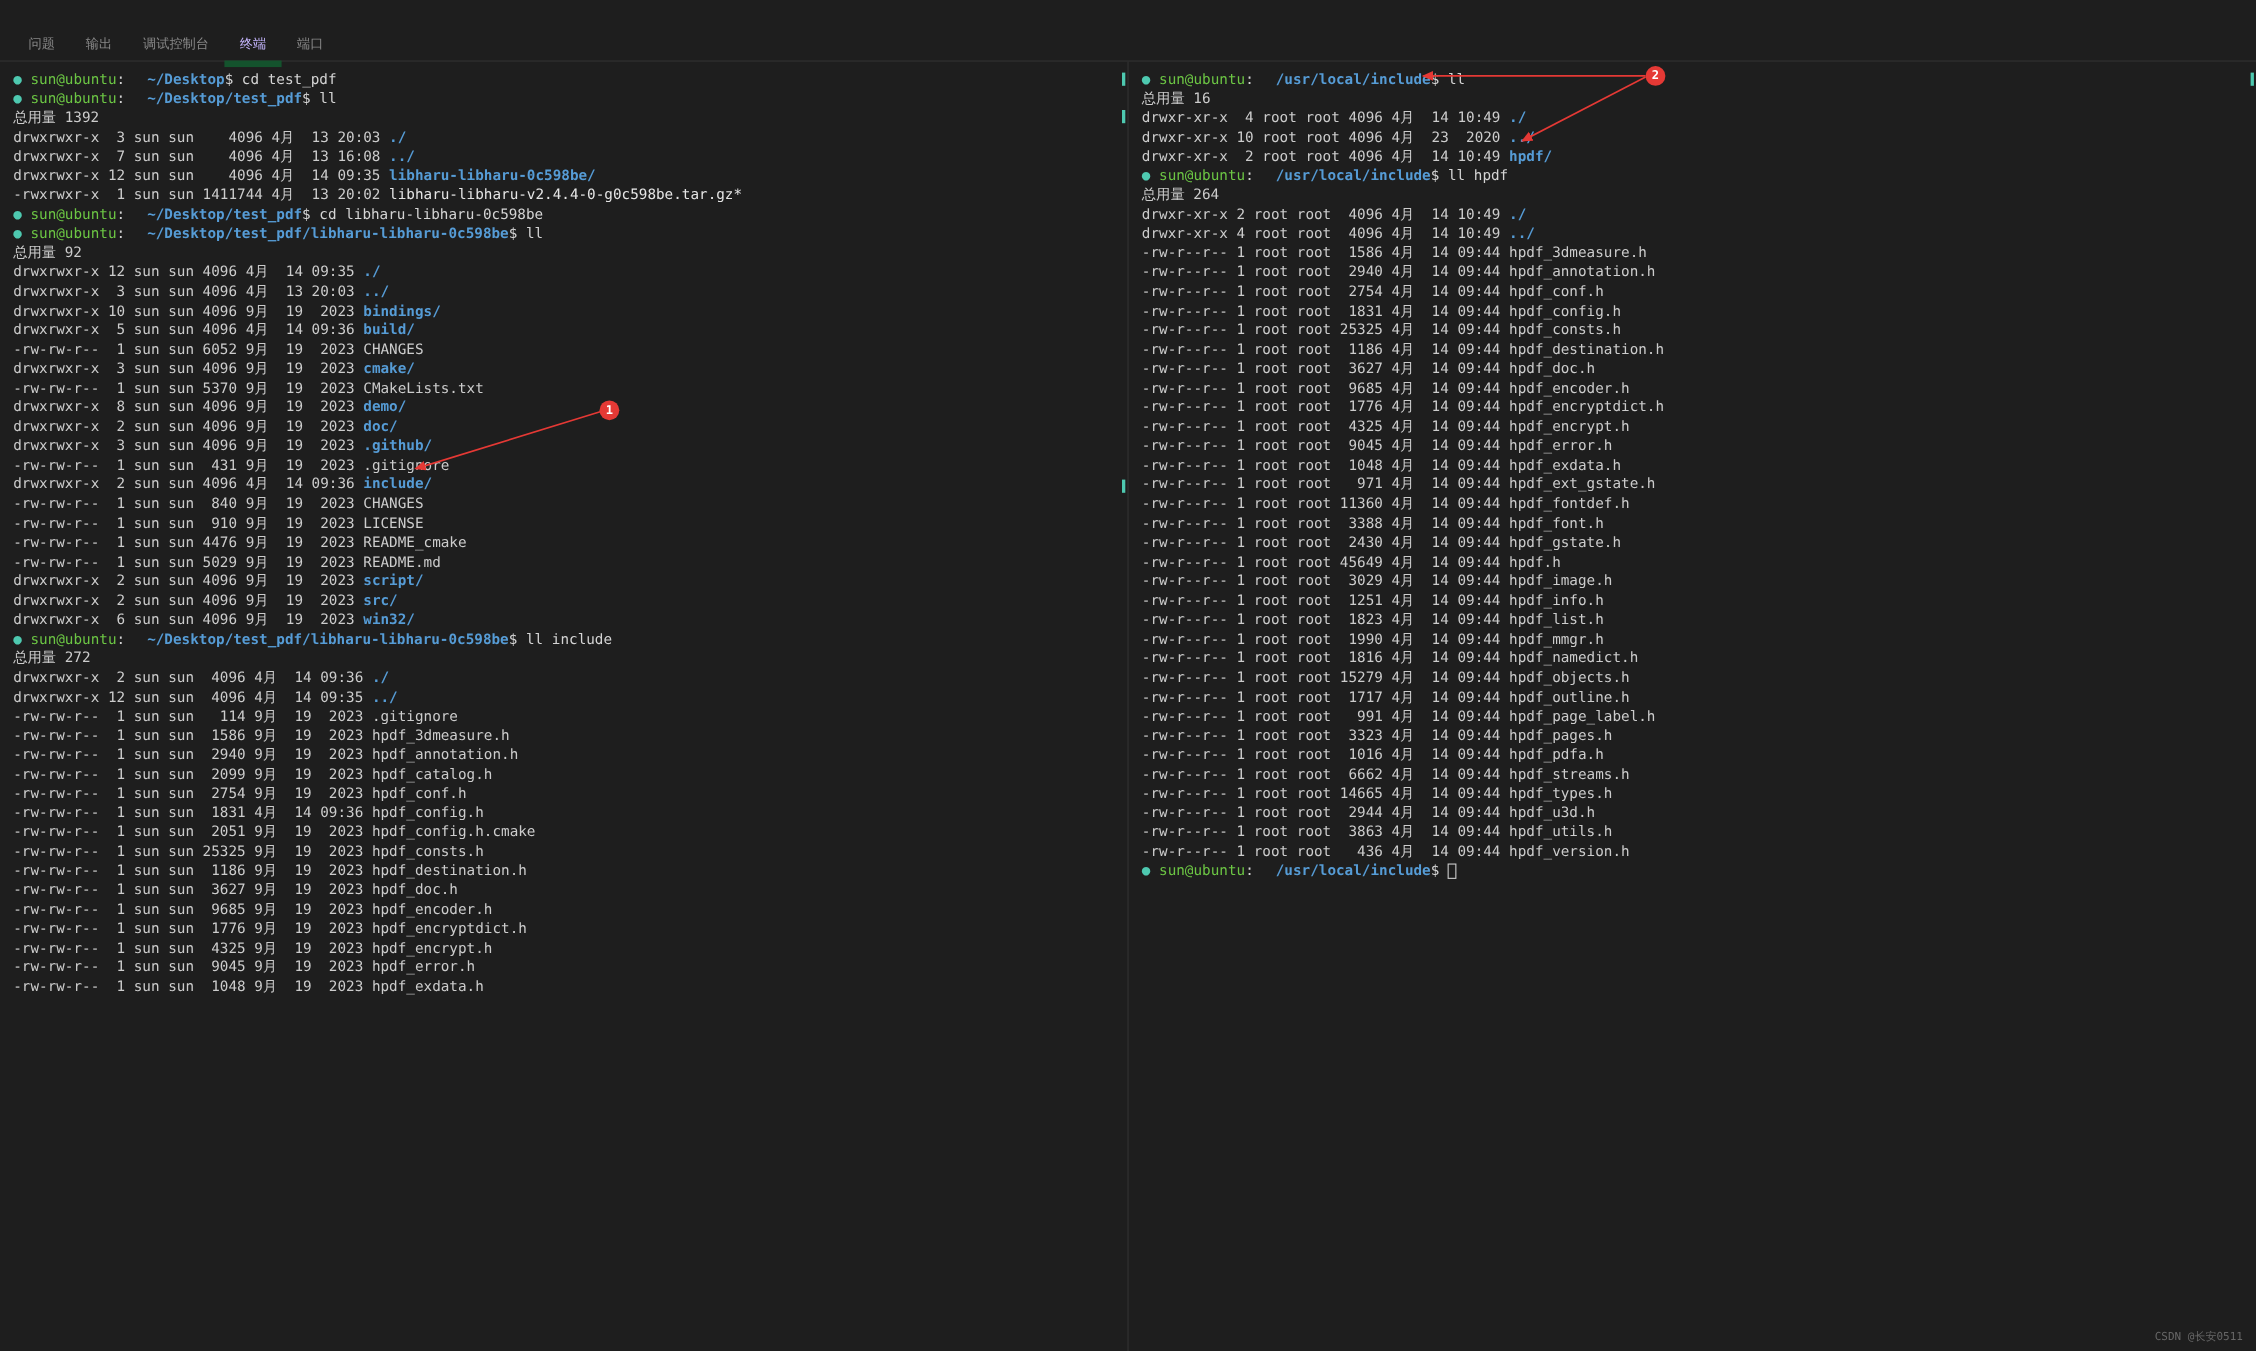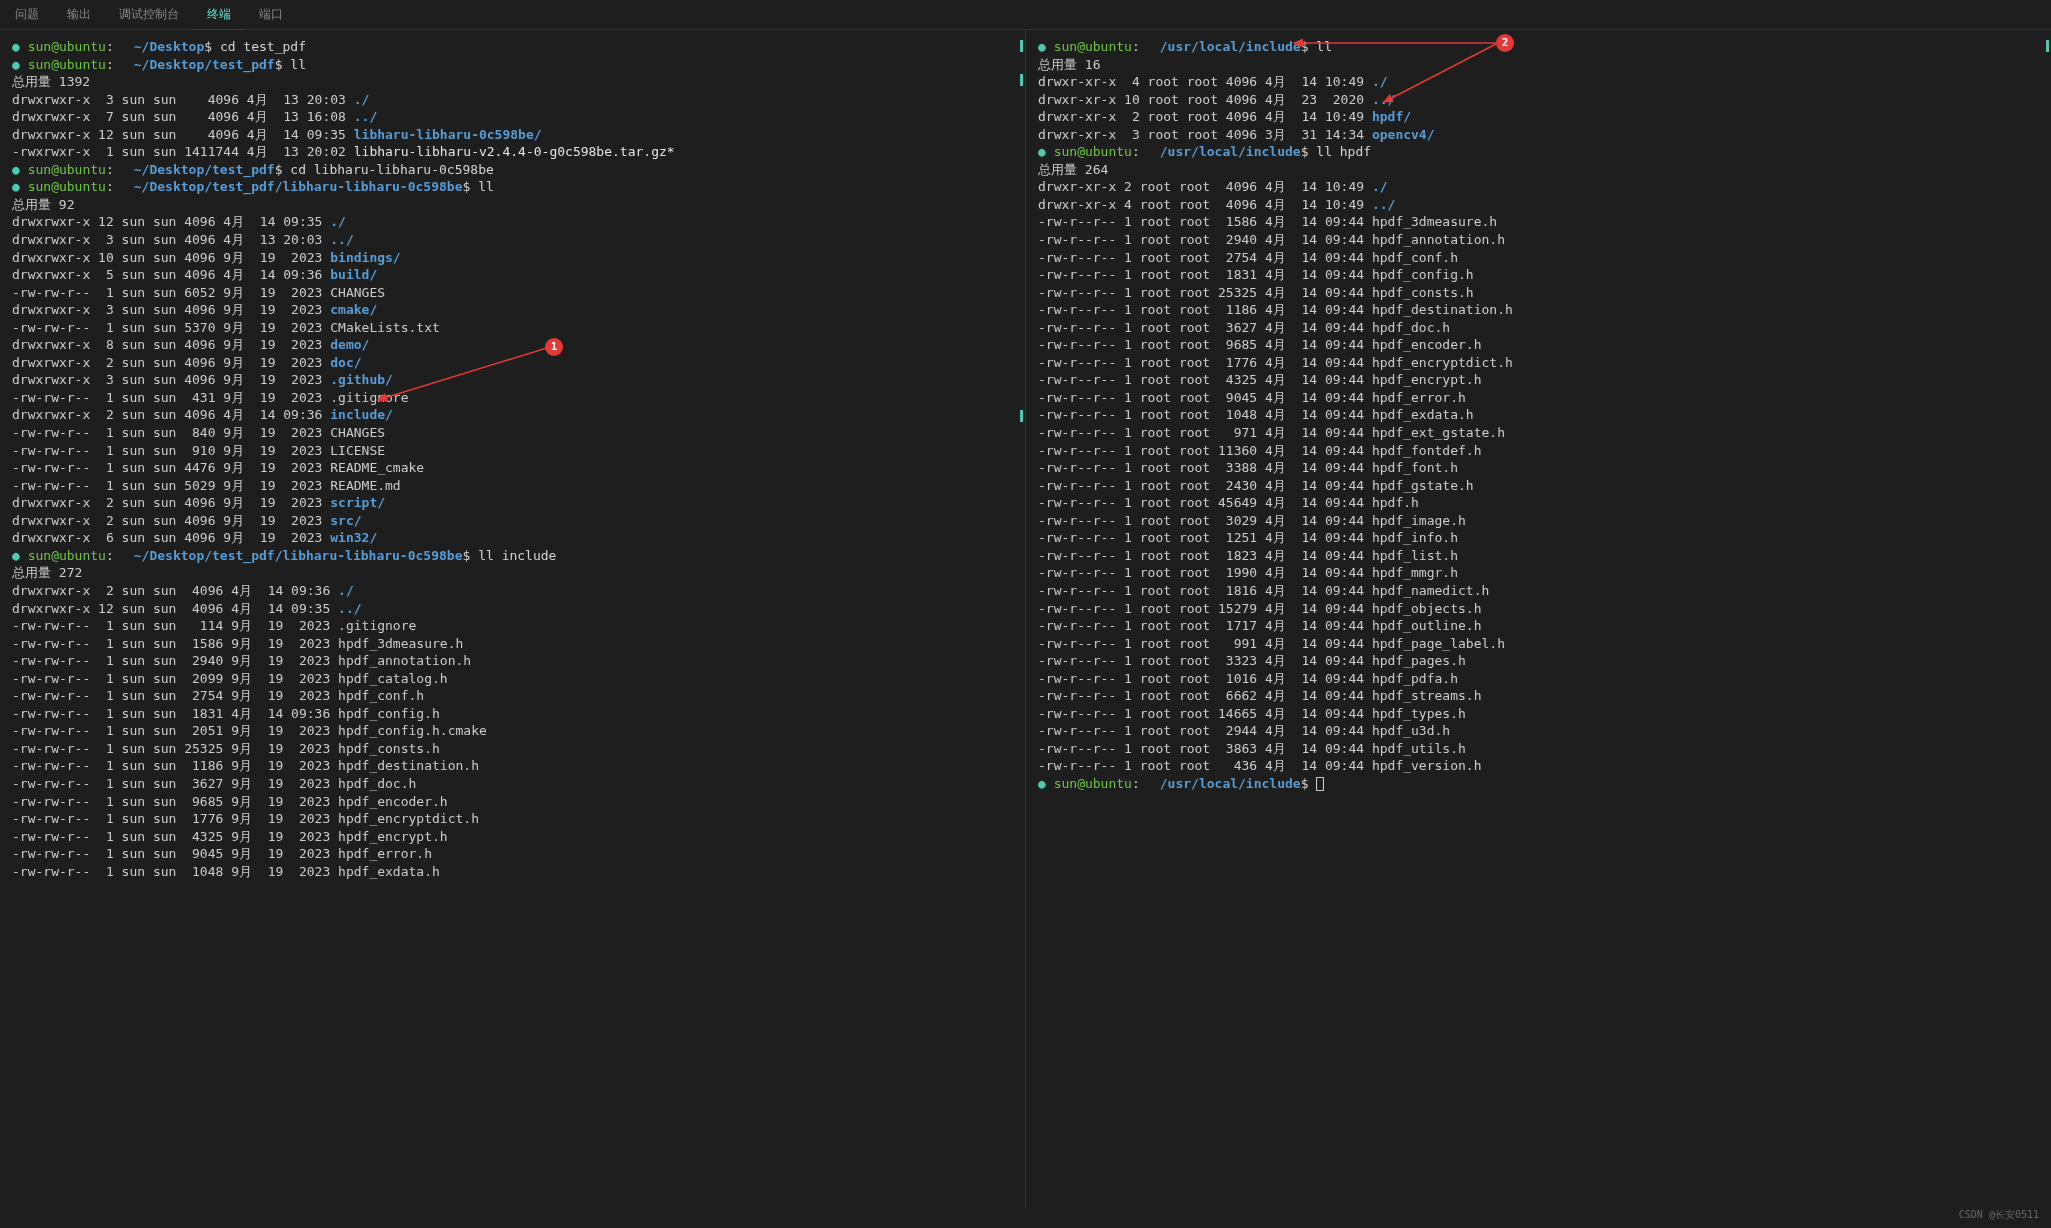--- a/index.html
+++ b/index.html
@@ -9,31 +9,32 @@
   font-size: 13px;
   color: #cccccc;
   overflow: hidden;
 }
 .tabs {
   display: flex;
   background: #1e1e1e;
   border-bottom: 1px solid #333;
   height: 30px;
   align-items: flex-start;
-  padding-left: 1px;
+  padding-left: 12px;
+  margin-top: 26px;
 }
 .tab {
   padding: 6px 14px;
   color: #888;
   cursor: pointer;
   font-size: 12px;
 }
 .tab.active {
-  color: #5eead4;
-  border-bottom: 1px solid #14532d;
+  color: #c4b5fd;
+  border-bottom: 6px solid #14532d;
 }
 .panes {
   display: flex;
   height: calc(100vh - 50px);
 }
 .pane {
   flex: 1;
   padding: 8px 12px;
   overflow: hidden;
   line-height: 1.35;
@@ -172,21 +173,20 @@
       <line x1="210" y1="5" x2="8" y2="5" stroke="#e53935" stroke-width="1.5" marker-end="url(#ah2)"></line>
     </svg>
     <svg class="arrow" style="top:12px;left:350px" width="130" height="70">
       <line x1="120" y1="2" x2="8" y2="60" stroke="#e53935" stroke-width="1.5" marker-end="url(#ah2)"></line>
     </svg>
   <div class="line"><span class="bullet">● </span><span class="green">sun@ubuntu</span><span class="white">:</span><span class="blue-path">/usr/local/include</span><span class="white">$ </span><span class="white">ll</span></div>
       <div class="line">总用量 16</div>
       <div class="line"><span>drwxr-xr-x  4 root root 4096 4月  14 10:49 </span><span class="dir">./</span></div>
       <div class="line"><span>drwxr-xr-x 10 root root 4096 4月  23  2020 </span><span class="dir">../</span></div>
       <div class="line"><span>drwxr-xr-x  2 root root 4096 4月  14 10:49 </span><span class="dir">hpdf/</span></div>
-      <div class="line"><span>drwxr-xr-x  3 root root 4096 3月  31 14:34 </span><span class="dir">opencv4/</span></div>
       <div class="line"><span class="bullet">● </span><span class="green">sun@ubuntu</span><span class="white">:</span><span class="blue-path">/usr/local/include</span><span class="white">$ </span><span class="white">ll hpdf</span></div>
       <div class="line">总用量 264</div>
       <div class="line"><span>drwxr-xr-x 2 root root  4096 4月  14 10:49 </span><span class="dir">./</span></div>
       <div class="line"><span>drwxr-xr-x 4 root root  4096 4月  14 10:49 </span><span class="dir">../</span></div>
       <div class="line"><span>-rw-r--r-- 1 root root  1586 4月  14 09:44 </span><span class="">hpdf_3dmeasure.h</span></div>
       <div class="line"><span>-rw-r--r-- 1 root root  2940 4月  14 09:44 </span><span class="">hpdf_annotation.h</span></div>
       <div class="line"><span>-rw-r--r-- 1 root root  2754 4月  14 09:44 </span><span class="">hpdf_conf.h</span></div>
       <div class="line"><span>-rw-r--r-- 1 root root  1831 4月  14 09:44 </span><span class="">hpdf_config.h</span></div>
       <div class="line"><span>-rw-r--r-- 1 root root 25325 4月  14 09:44 </span><span class="">hpdf_consts.h</span></div>
       <div class="line"><span>-rw-r--r-- 1 root root  1186 4月  14 09:44 </span><span class="">hpdf_destination.h</span></div>

